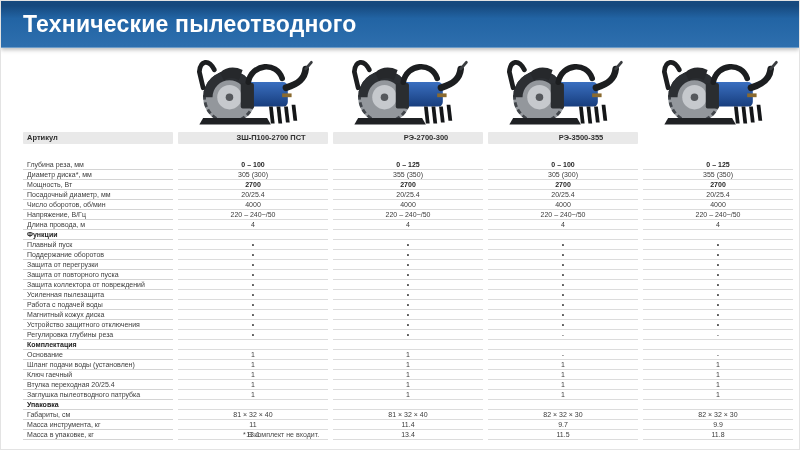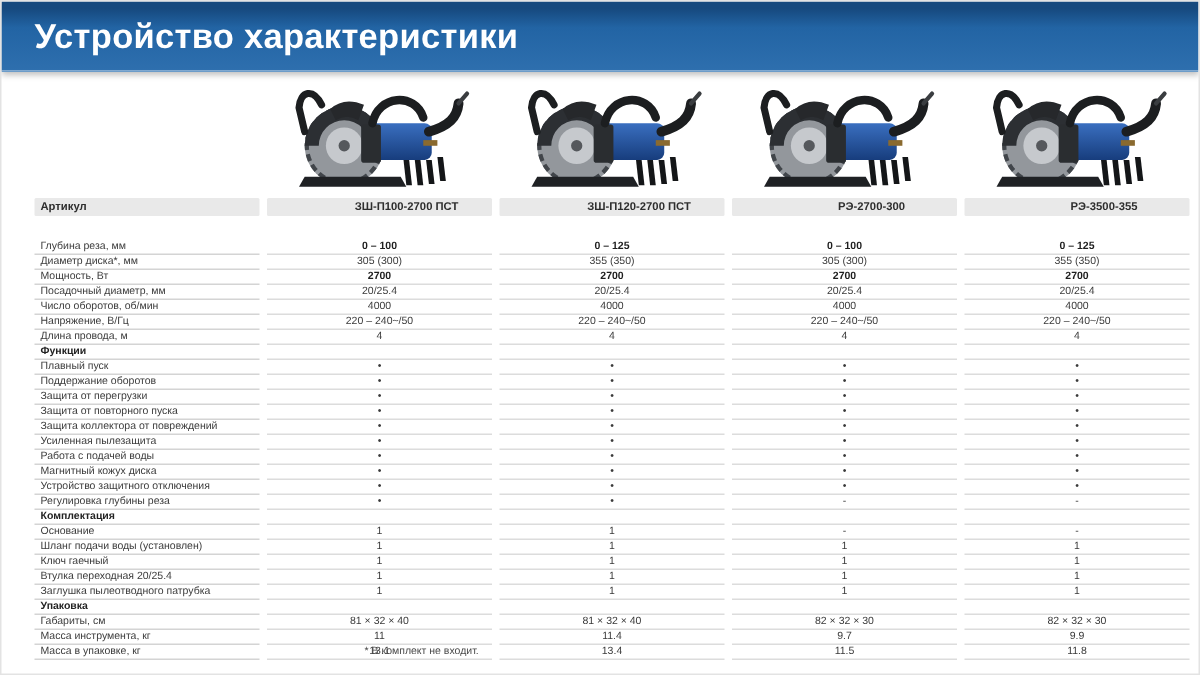--- a/index.html
+++ b/index.html
@@ -52,21 +52,21 @@
   .footnote{
     position:absolute;left:242px;top:430px;font-size:7px;color:#4a4a4a;
   }
 </style>
 </head>
 <body>
 
 <div class="page">
 
   <div class="band">
-    <h1>Устройство характеристики</h1>
+    <h1>Технические пылеотводного</h1>
   </div>
 
   <div class="images">
     <div class="img-cell"></div>
 
   <div class="img-cell">
   <svg viewBox="0 0 130 85" width="126" height="80" aria-hidden="true">
     <defs>
       <linearGradient id="bodyBlue" x1="0" y1="0" x2="0" y2="1">
         <stop offset="0" stop-color="#3a6fc0"></stop>
@@ -217,21 +217,20 @@
     </g>
   </svg>
 </div>
     </div>
 
   <div class="table">
     <div class="row row--head">
       <div class="cell head lbl-head">Артикул</div>
 
     <div class="cell head val-head">ЗШ-П100-2700 ПСТ</div>
-        <div class="cell head val-head">ЗШ-П120-2700 ПСТ</div>
         <div class="cell head val-head">РЭ-2700-300</div>
         <div class="cell head val-head">РЭ-3500-355</div>
       </div>
     <div>
 
     <div class="row">
           <div class="cell lbl">Глубина реза, мм</div>
           <div class="cell val b">0 – 100</div>
           <div class="cell val b">0 – 125</div>
           <div class="cell val b">0 – 100</div>

